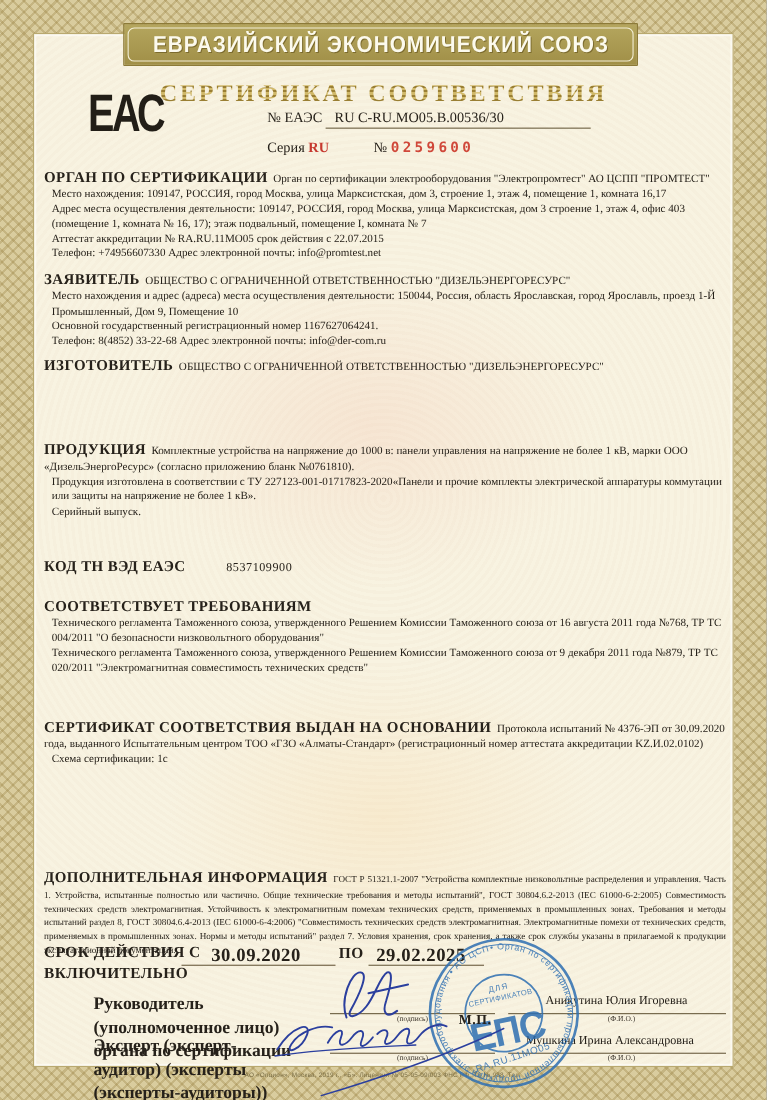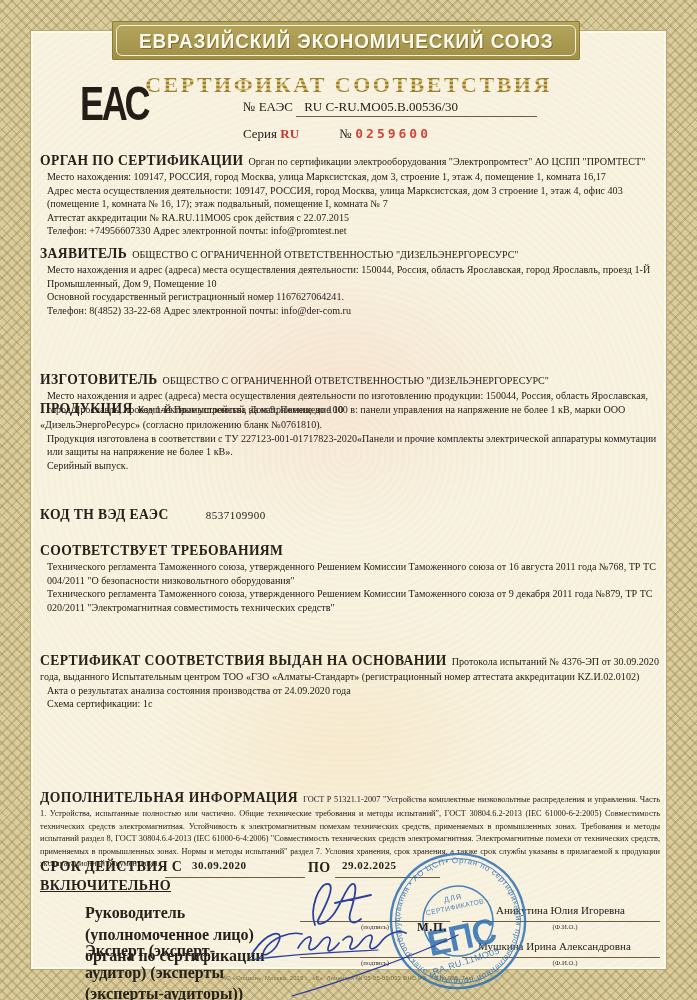--- a/index.html
+++ b/index.html
@@ -54,21 +54,21 @@
   .serial-digits{font-family:"DejaVu Sans Mono",monospace;font-size:13px;letter-spacing:3px;color:#d0483a;font-weight:bold;}
   .gap{display:inline-block;width:34px;}
   
   .sec{left:40px;width:620px;font-size:10.1px;line-height:1.34;}
   .h{font-size:13.6px;font-weight:bold;letter-spacing:.4px;margin-right:5px;}
   .lines{padding-left:7px;}
   .small-body{font-size:8.3px;line-height:1.5;text-align:justify;}
   .code-val{font-size:11px;margin-left:32px;letter-spacing:.5px;}
   
   .validity-label{font-size:14px;font-weight:bold;letter-spacing:.4px;}
-  .date-val{font-size:11px;font-weight:bold;letter-spacing:.5px;}
+  .date-val{font-size:17px;font-weight:bold;letter-spacing:.5px;}
   .uline{border-bottom:1px solid #6b5e40;height:1px;}
   
   .sig-label{left:85px;width:185px;font-size:16px;font-weight:bold;line-height:1.35;}
   .caption{font-size:6.8px;color:#3a332a;text-align:center;}
   .name{font-size:11px;white-space:nowrap;}
   .mp{font-size:12.5px;font-weight:bold;letter-spacing:.5px;z-index:6;}
   .ink{stroke:#2b3f9e;fill:none;stroke-linecap:round;stroke-linejoin:round;}
   .stamp-wrap{left:387px;top:850px;width:142px;height:142px;z-index:5;opacity:.85;transform:rotate(-12deg);}
   .footer-imprint{
     left:148px;top:975px;width:400px;text-align:center;z-index:3;
@@ -114,25 +114,22 @@
 
   <div class="abs sec" style="top:245px;">
     <div><span class="h">ЗАЯВИТЕЛЬ</span><span>ОБЩЕСТВО С ОГРАНИЧЕННОЙ ОТВЕТСТВЕННОСТЬЮ "ДИЗЕЛЬЭНЕРГОРЕСУРС"</span></div>
     <div class="lines">
       <div>Место нахождения и адрес (адреса) места осуществления деятельности: 150044, Россия, область Ярославская, город Ярославль, проезд 1-Й Промышленный, Дом 9, Помещение 10</div>
       <div>Основной государственный регистрационный номер 1167627064241.</div>
       <div>Телефон: 8(4852) 33-22-68 Адрес электронной почты: info@der-com.ru</div>
     </div>
   </div>
 
-  <div class="abs sec" style="top:323px;margin-top:48px;">
+  <div class="abs sec" style="top:323px;">
     <div><span class="h">ИЗГОТОВИТЕЛЬ</span><span>ОБЩЕСТВО С ОГРАНИЧЕННОЙ ОТВЕТСТВЕННОСТЬЮ "ДИЗЕЛЬЭНЕРГОРЕСУРС"</span></div>
-    <div class="lines">
-      <div>Место нахождения и адрес (адреса) места осуществления деятельности по изготовлению продукции: 150044, Россия, область Ярославская, город Ярославль, проезд 1-Й Промышленный, Дом 9, Помещение 10</div>
-    </div>
   </div>
 
   <div class="abs sec" style="top:400px;">
     <div><span class="h">ПРОДУКЦИЯ</span><span>Комплектные устройства на напряжение до 1000 в: панели управления на напряжение не более 1 кВ, марки ООО «ДизельЭнергоРесурс» (согласно приложению бланк №0761810).</span></div>
     <div class="lines">
       <div>Продукция изготовлена в соответствии с ТУ 227123-001-01717823-2020«Панели и прочие комплекты электрической аппаратуры коммутации  или защиты на напряжение не более 1 кВ».</div>
       <div>Серийный выпуск.</div>
     </div>
   </div>
 
@@ -144,31 +141,30 @@
     <div><span class="h">СООТВЕТСТВУЕТ ТРЕБОВАНИЯМ</span></div>
     <div class="lines">
       <div>Технического регламента Таможенного союза, утвержденного Решением Комиссии Таможенного союза от 16 августа  2011 года №768, ТР ТС 004/2011 "О безопасности низковольтного оборудования"</div>
       <div>Технического регламента Таможенного союза, утвержденного Решением Комиссии Таможенного союза от 9 декабря 2011 года №879, ТР ТС 020/2011 "Электромагнитная совместимость технических средств"</div>
     </div>
   </div>
 
   <div class="abs sec" style="top:652px;">
     <div><span class="h">СЕРТИФИКАТ СООТВЕТСТВИЯ  ВЫДАН НА ОСНОВАНИИ</span><span>Протокола испытаний № 4376-ЭП от 30.09.2020 года, выданного Испытательным центром ТОО «ГЗО «Алматы-Стандарт» (регистрационный номер аттестата аккредитации KZ.И.02.0102)</span></div>
     <div class="lines">
-      <div>Акта о результатах анализа состояния производства от 24.09.2020 года</div>
       <div>Схема сертификации: 1с</div>
     </div>
   </div>
 
   <div class="abs sec small-body" style="top:788px;">
     <span class="h">ДОПОЛНИТЕЛЬНАЯ ИНФОРМАЦИЯ</span><span>ГОСТ Р 51321.1-2007 "Устройства комплектные низковольтные распределения и управления. Часть 1. Устройства, испытанные полностью или частично. Общие технические требования и методы испытаний", ГОСТ 30804.6.2-2013 (IEC 61000-6-2:2005) Совместимость технических средств электромагнитная. Устойчивость к электромагнитным помехам технических средств, применяемых в промышленных зонах. Требования и методы испытаний раздел 8, ГОСТ 30804.6.4-2013 (IEC 61000-6-4:2006) "Совместимость технических средств электромагнитная. Электромагнитные помехи от технических средств, применяемых в промышленных зонах. Нормы и методы испытаний" раздел 7. Условия хранения, срок хранения, а также срок службы указаны в прилагаемой к продукции эксплуатационной документации.</span>
   </div>
 
   <div class="abs validity-label" style="left:40px;top:859px;">СРОК ДЕЙСТВИЯ С</div>
-  <div class="abs validity-label" style="left:40px;top:878px;text-decoration:underline;">ВКЛЮЧИТЕЛЬНО</div>
+  <div class="abs validity-label" style="left:40px;top:878px;">ВКЛЮЧИТЕЛЬНО</div>
   <div class="abs date-val" style="left:192px;top:859px;">30.09.2020</div>
   <div class="abs uline" style="left:165px;top:876px;width:140px;"></div>
   <div class="abs validity-label" style="left:308px;top:860px;">ПО</div>
   <div class="abs date-val" style="left:342px;top:859px;">29.02.2025</div>
   <div class="abs uline" style="left:335px;top:876px;width:105px;"></div>
 
   <div class="abs sig-label" style="top:902px;">Руководитель (уполномоченное лицо) органа по сертификации</div>
   <div class="abs uline" style="left:300px;top:920px;width:150px;"></div>
   <div class="abs caption" style="left:330px;top:923px;width:90px;">(подпись)</div>
   <div class="abs name" style="left:496px;top:904px;">Аникутина Юлия Игоревна</div>

